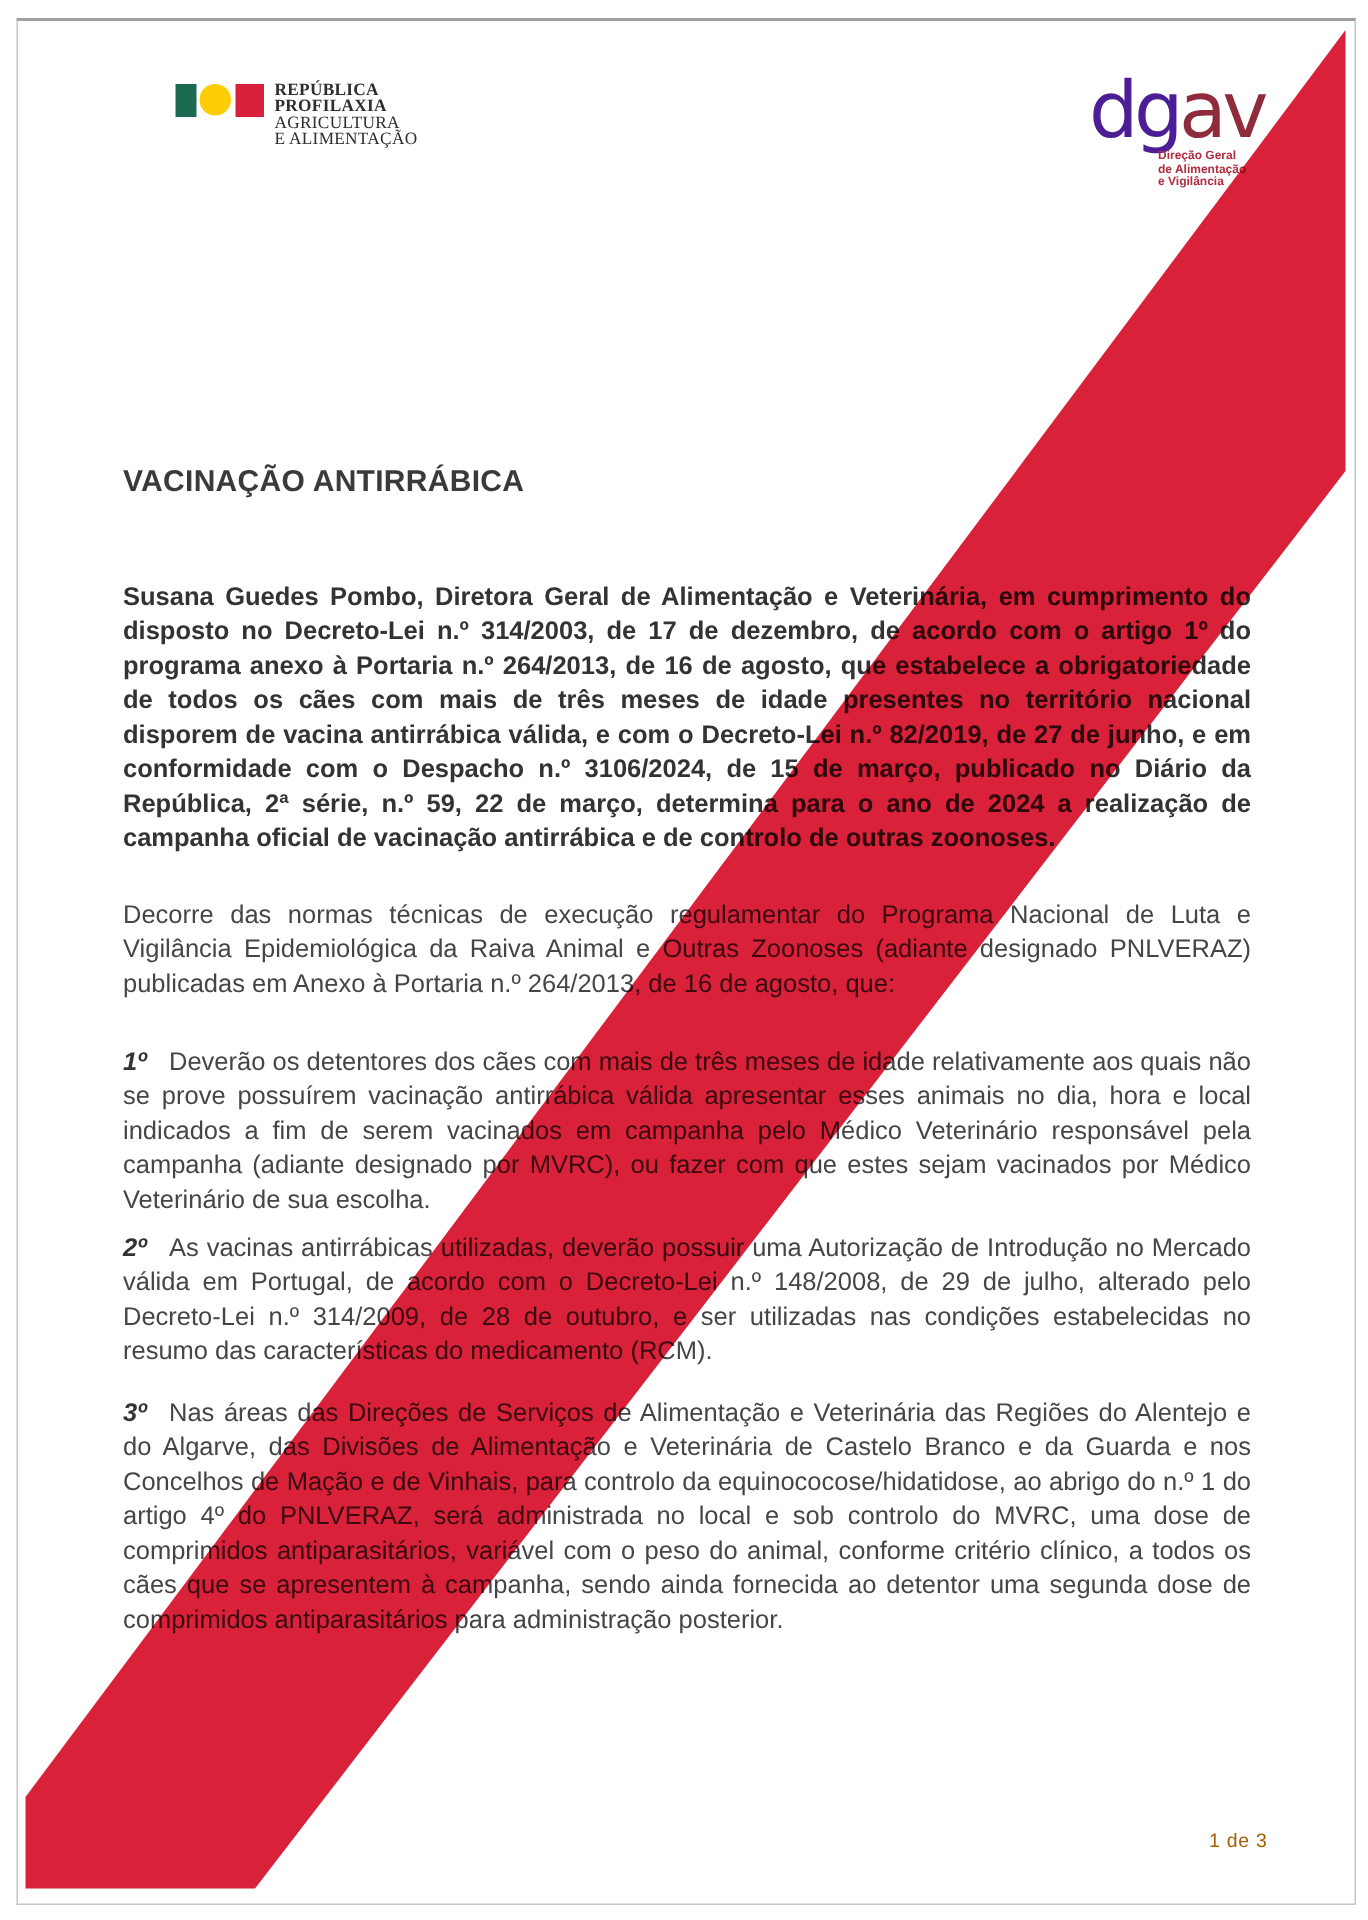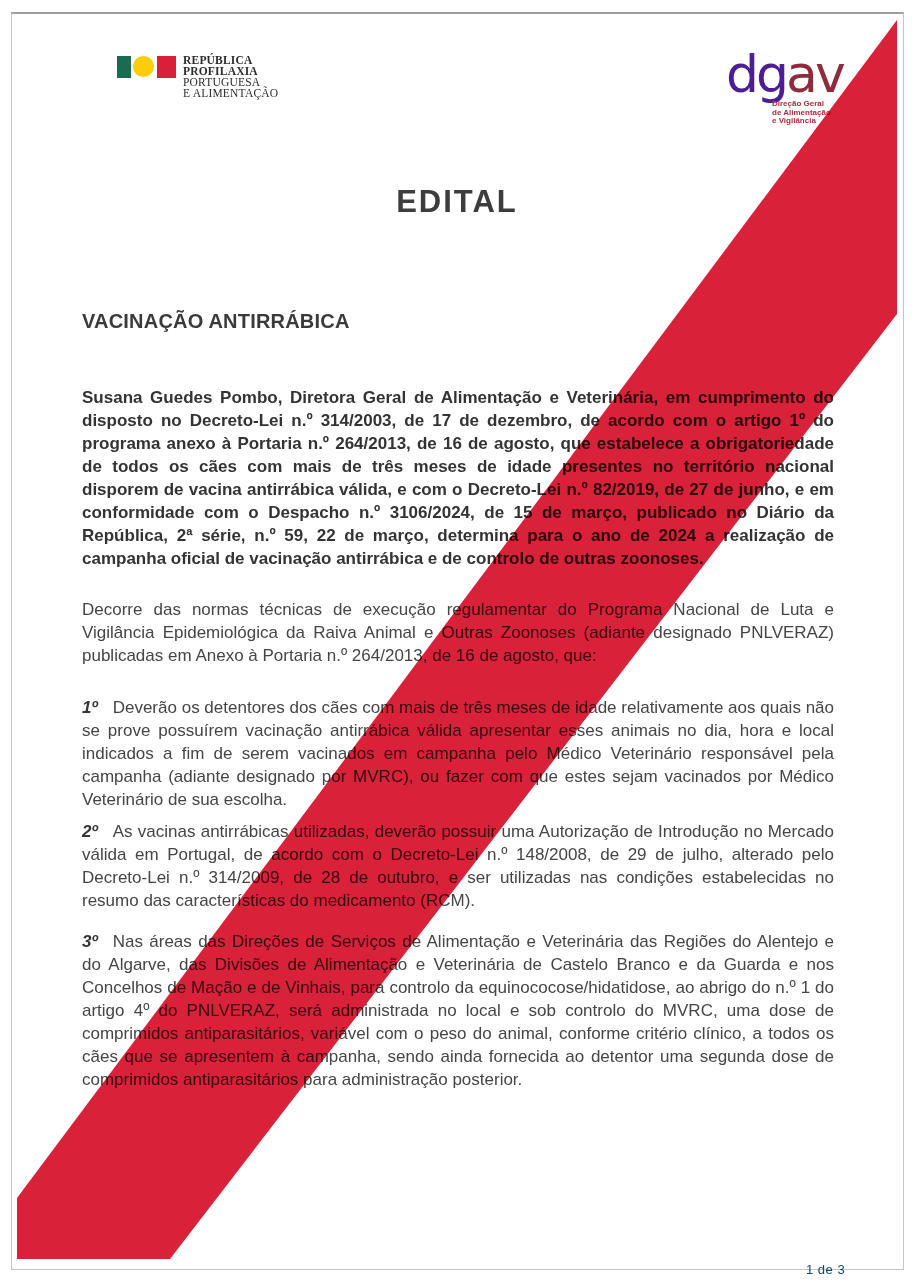--- a/index.html
+++ b/index.html
@@ -39,56 +39,55 @@
   .doc-sub2{position:absolute;left:82px;top:310px;width:750px;
     font-size:20px;font-weight:bold;color:#3a3a3a;letter-spacing:0.2px;}
   .para{position:absolute;left:82px;width:752px;font-size:17px;line-height:23px;
     text-align:justify;color:#454545;}
   .para.lead{top:369px;font-weight:bold;color:#333333;}
   .para.intro{top:581px;}
   .para.item1{top:679px;}
   .para.item2{top:803px;}
   .para.item3{top:913px;}
   .num{font-weight:bold;color:#333333;margin-right:15px;font-style:italic;}
-  .page-number{position:absolute;left:806px;top:1219px;font-size:13px;color:#0c4a6e;letter-spacing:0.5px;margin-top:43px;}
+  .page-number{position:absolute;left:806px;top:1219px;font-size:13px;color:#a16207;letter-spacing:0.5px;}
   
   .ribbon-svg{position:absolute;left:0;top:0;width:912px;height:1280px;
     mix-blend-mode:multiply;pointer-events:none;}
 </style>
 </head>
 <body>
 
 <div class="page">
 
   <div class="scan-frame"></div>
 
   <div class="gov-logo">
     <div class="flag">
       <div class="sq-green"></div>
       <div class="circ-yellow"></div>
       <div class="sq-red"></div>
     </div>
     <div class="gov-text">
       <div class="b">REPÚBLICA</div>
       <div class="b">PROFILAXIA</div>
-      <div>PORTUGUESA</div>
+      <div>AGRICULTURA</div>
       <div>E ALIMENTAÇÃO</div>
     </div>
   </div>
 
   <div class="dgav-logo">
     <div class="dgav-word"><span class="dgav-dg">dg</span><span class="dgav-av">av</span></div>
     <div class="dgav-sub">
       <div>Direção Geral</div>
       <div>de Alimentação</div>
       <div>e Vigilância</div>
     </div>
   </div>
 
-  <div class="doc-title">EDITAL</div>
   <div class="doc-sub2">VACINAÇÃO ANTIRRÁBICA</div>
 
   <p class="para lead">Susana Guedes Pombo, Diretora Geral de Alimentação e Veterinária, em cumprimento do disposto no Decreto-Lei n.º 314/2003, de 17 de dezembro, de acordo com o artigo 1º do programa anexo à Portaria n.º 264/2013, de 16 de agosto, que estabelece a obrigatoriedade de todos os cães com mais de três meses de idade presentes no território nacional disporem de vacina antirrábica válida, e com o Decreto-Lei n.º 82/2019, de 27 de junho, e em conformidade com o Despacho n.º 3106/2024, de 15 de março, publicado no Diário da República, 2ª série, n.º 59, 22 de março, determina para o ano de 2024 a realização de campanha oficial de vacinação antirrábica e de controlo de outras zoonoses.</p>
 
   <p class="para intro">Decorre das normas técnicas de execução regulamentar do Programa Nacional de Luta e Vigilância Epidemiológica da Raiva Animal e Outras Zoonoses (adiante designado PNLVERAZ) publicadas em Anexo à Portaria n.º 264/2013, de 16 de agosto, que:</p>
 
   <p class="para item1"><span class="num">1º</span><span>Deverão os detentores dos cães com mais de três meses de idade relativamente aos quais não se prove possuírem vacinação antirrábica válida apresentar esses animais no dia, hora e local indicados a fim de serem vacinados em campanha pelo Médico Veterinário responsável pela campanha (adiante designado por MVRC), ou fazer com que estes sejam vacinados por Médico Veterinário de sua escolha.</span></p>
 
   <p class="para item2"><span class="num">2º</span><span>As vacinas antirrábicas utilizadas, deverão possuir uma Autorização de Introdução no Mercado válida em Portugal, de acordo com o Decreto-Lei n.º 148/2008, de 29 de julho, alterado pelo Decreto-Lei n.º 314/2009, de 28 de outubro, e ser utilizadas nas condições estabelecidas no resumo das características do medicamento (RCM).</span></p>
 

